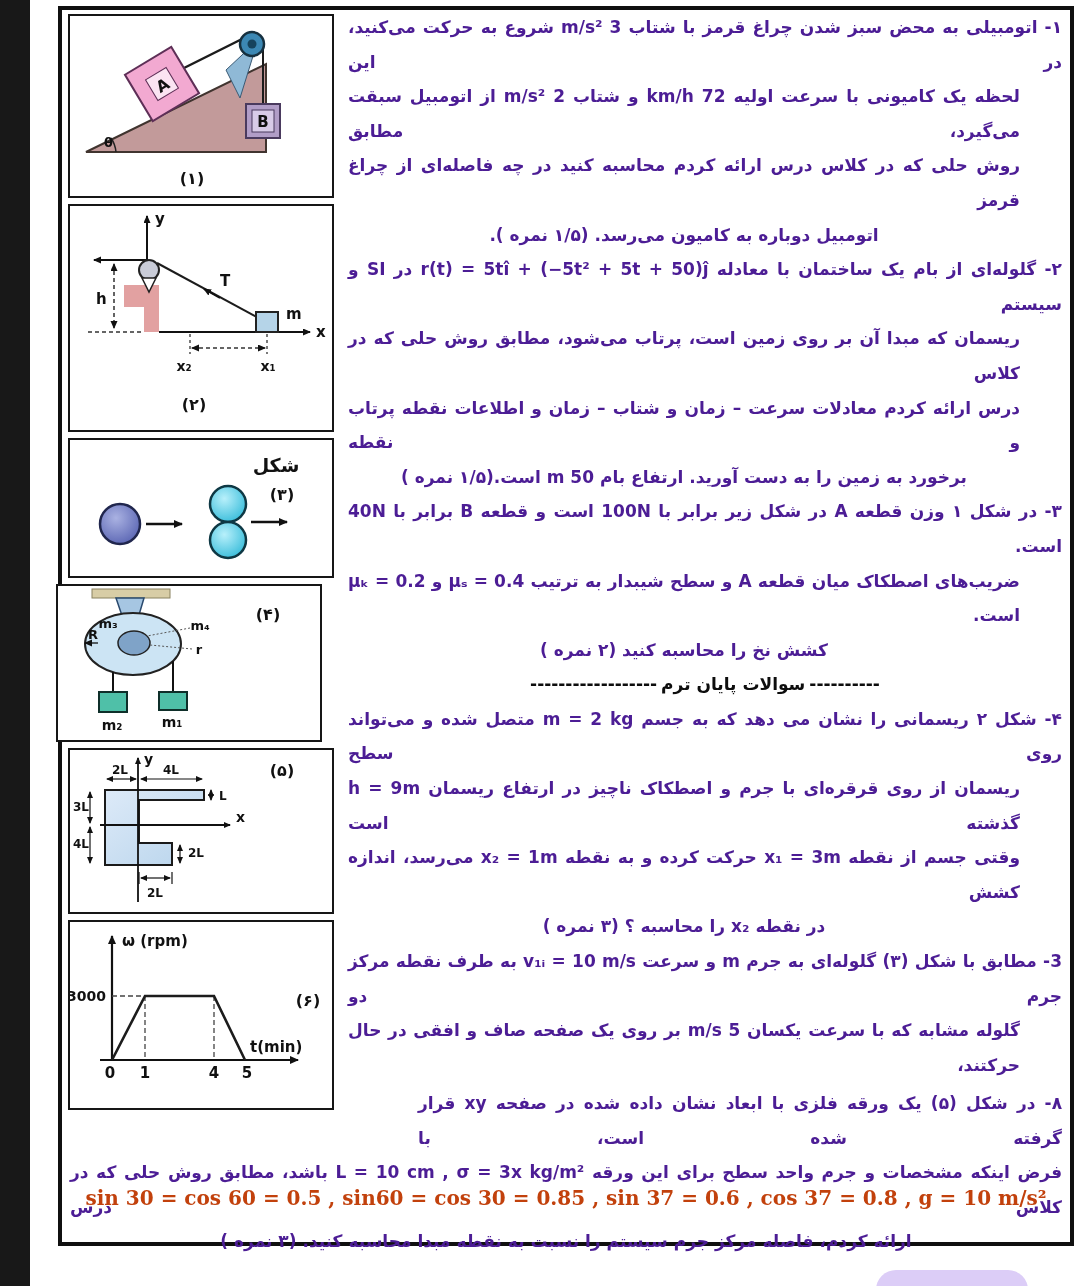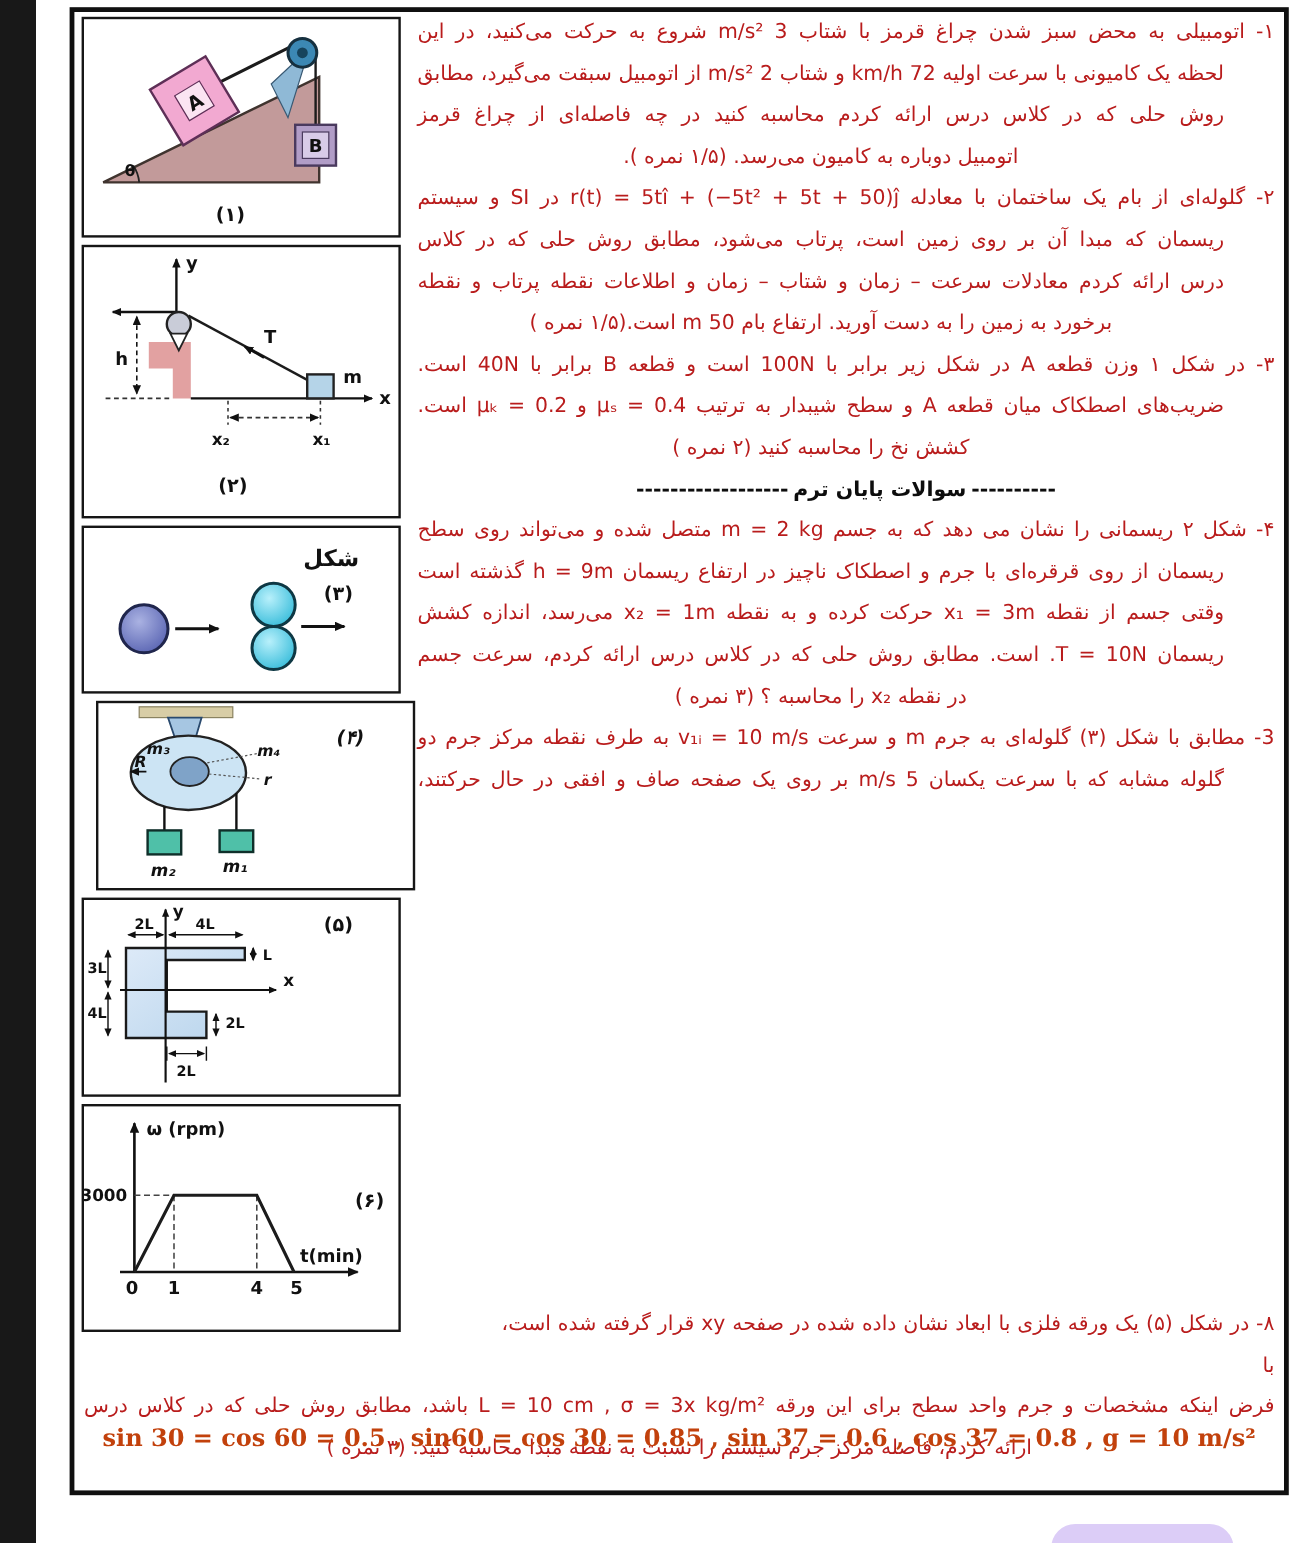--- a/index.html
+++ b/index.html
@@ -6,26 +6,26 @@
   body{width:1080px;height:1286px;position:relative;overflow:hidden;
        font-family:"DejaVu Sans",sans-serif;color:#0d0d0d;}
   .black-bar{position:absolute;left:0;top:0;width:30px;height:1286px;background:#181818;}
   .outer-box{position:absolute;left:58px;top:6px;width:1008px;height:1232px;
              border:4px solid #101010;background:#fff;}
   .fig-panel{position:absolute;background:#fff;border:2px solid #161616;}
   .fig-panel svg{display:block;}
   #p1{left:68px;top:14px;width:262px;height:180px;}
   #p2{left:68px;top:204px;width:262px;height:224px;}
   #p3{left:68px;top:438px;width:262px;height:136px;}
-  #p4{left:80px;top:584px;width:262px;height:154px;font-style:italic;}
+  #p4{left:56px;top:584px;width:262px;height:154px;}
   #p5{left:68px;top:748px;width:262px;height:162px;}
   #p6{left:68px;top:920px;width:262px;height:186px;}
   .textcol{position:absolute;left:348px;top:10px;width:714px;direction:rtl;}
   .prob{padding-right:42px;}
-  .ln{font-size:17px;font-weight:normal;line-height:34.6px;color:#b91c1c;}
+  .ln{font-size:17px;font-weight:bold;line-height:34.6px;color:#4c1d95;}
   .just{text-align:justify;text-align-last:justify;}
   .lastc{text-align:left;text-align-last:center;}
   .first{margin-right:-42px;}
   .divider{display:flex;direction:ltr;justify-content:center;align-items:center;
            font-weight:bold;font-size:17px;line-height:34.6px;gap:4px;}
   .p8block{position:absolute;left:70px;top:1086px;width:992px;direction:rtl;}
   .p8l1{margin-left:348px;}
   .formula{position:absolute;left:70px;top:1186px;width:992px;direction:ltr;
            text-align:center;font-family:"DejaVu Serif",serif;
            font-weight:bold;font-size:20px;color:#c2410c;}
@@ -233,21 +233,20 @@
   </div>
   <div class="divider">
     <span>------------------</span>
     <span>سوالات پایان ترم</span>
     <span>----------</span>
   </div>
   <div class="prob">
     <div class="ln first just">۴-  شکل ۲ ریسمانی را نشان می دهد که به جسم m = 2 kg متصل شده و می‌تواند روی سطح</div>
     <div class="ln just">ریسمان از روی قرقره‌ای با جرم و اصطکاک ناچیز در ارتفاع ریسمان h = 9m گذشته است</div>
     <div class="ln just">وقتی جسم از نقطه x₁ = 3m حرکت کرده و به نقطه x₂ = 1m می‌رسد، اندازه کشش</div>
-    <div class="ln just">ریسمان T = 10N. است. مطابق روش حلی که در کلاس درس ارائه کردم، سرعت جسم</div>
     <div class="ln lastc">در نقطه x₂ را محاسبه ؟ (۳ نمره )</div>
   </div>
   <div class="prob">
     <div class="ln first just">3-  مطابق با شکل (۳) گلوله‌ای به جرم m و سرعت v₁ᵢ = 10 m/s به طرف نقطه مرکز جرم دو</div>
     <div class="ln just">گلوله مشابه که با سرعت یکسان 5 m/s بر روی یک صفحه صاف و افقی در حال حرکتند،</div>
 
   </div>
 
 </div>
 

